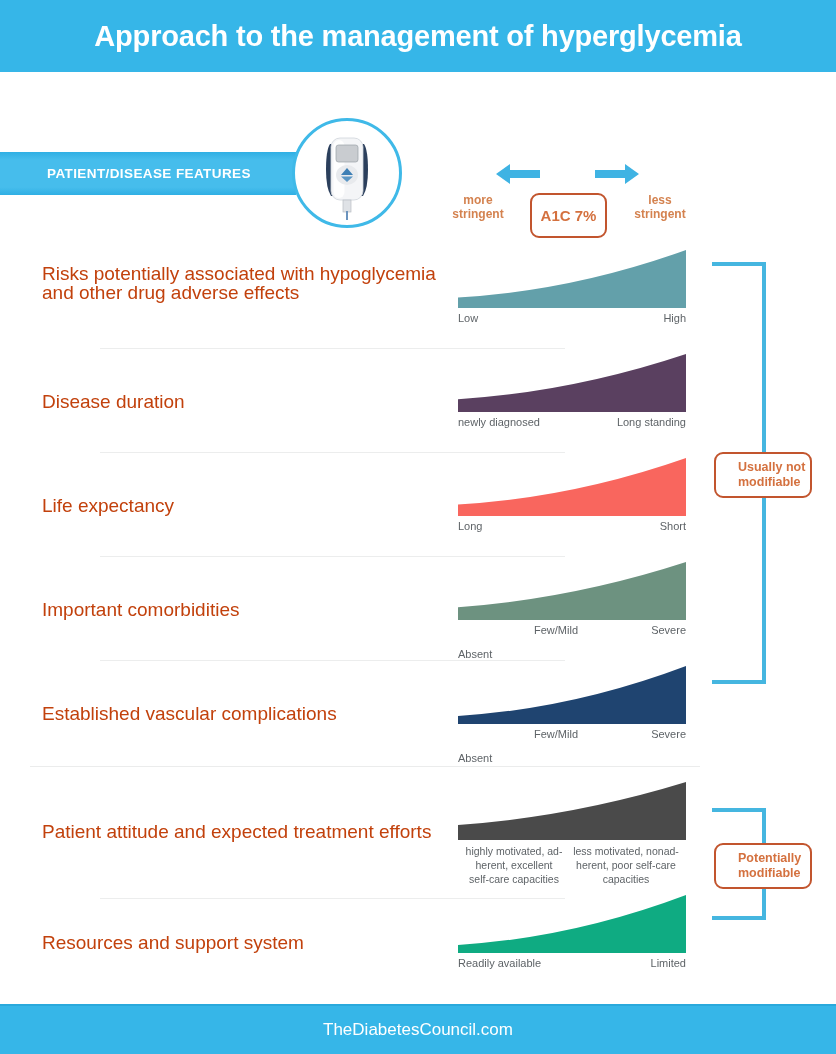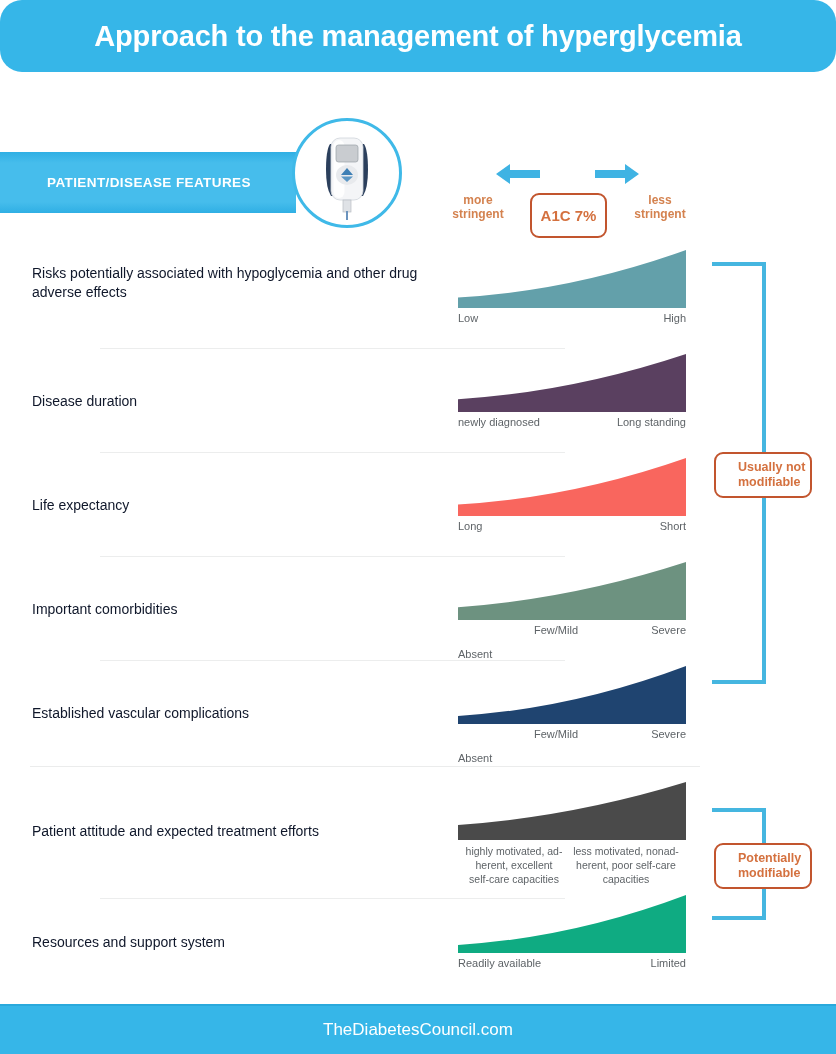--- a/index.html
+++ b/index.html
@@ -9,34 +9,34 @@
     font-family: "Liberation Sans", sans-serif;
     position: relative;
     overflow: hidden;
   }
 
   
   .header {
     position: absolute; left: 0; top: 0;
     width: 836px; height: 72px;
     background: #36b6e8;
-    display: flex; align-items: center; justify-content: center; border-radius: 22px;
+    display: flex; align-items: center; justify-content: center;
   }
   .header-title {
     color: #ffffff;
     font-size: 29px;
     font-weight: bold;
     letter-spacing: -0.2px;
     white-space: nowrap;
   }
 
   
   .banner {
     position: absolute; left: 0; top: 152px;
-    width: 296px; height: 61px;
+    width: 296px; height: 43px;
     background: linear-gradient(180deg,#2fafe4 0%,#46bdec 18%,#46bdec 82%,#2fafe4 100%);
     display: flex; align-items: center;
   }
   .banner-label {
     color: #ffffff;
     font-size: 13.5px;
     font-weight: bold;
     letter-spacing: 0.4px;
     margin-left: 47px;
     white-space: nowrap;
@@ -72,22 +72,22 @@
     position: absolute;
     color: #d4824f; font-size: 12px; font-weight: bold;
     line-height: 14px; text-align: center; width: 80px;
   }
   .stringent.more { left: -2px; top: 38px; }
   .stringent.less { left: 180px; top: 38px; }
 
   
   .row { position: absolute; left: 0; width: 836px; }
   .row-label {
-    position: absolute; left: 32px;
-    color: #0f172a; font-size: 14px; line-height: 19px;
+    position: absolute; left: 42px;
+    color: #c2410c; font-size: 19px; line-height: 19px;
     width: 400px;
   }
   .wedge-wrap { position: absolute; left: 458px; width: 228px; }
   .wedge { display: block; width: 228px; }
   .ticks {
     position: absolute; left: 0; width: 228px;
     display: flex; font-size: 11px; color: #5e6367;
   }
   .ticks.two { justify-content: space-between; }
   .ticks.three > span { flex: 1; text-align: left; }

